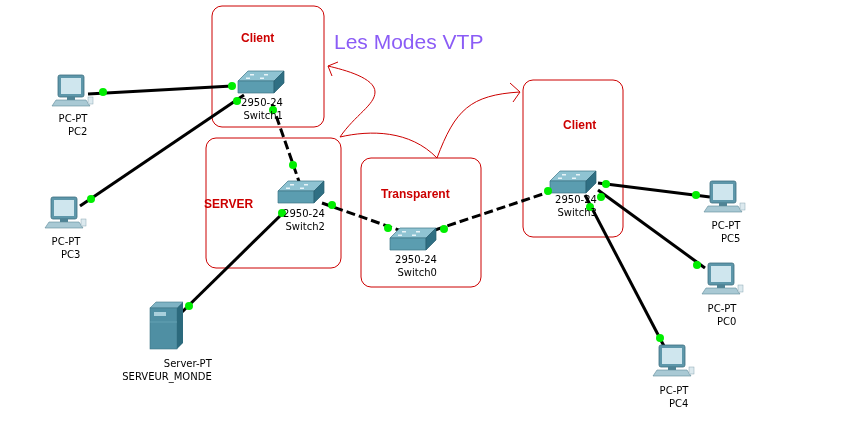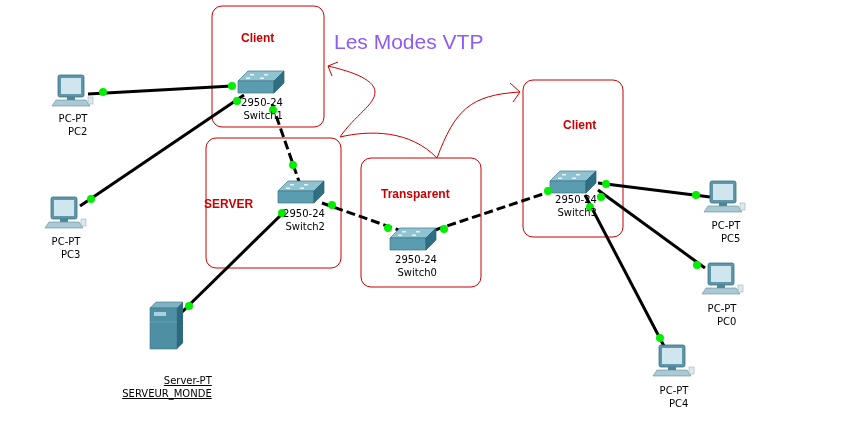--- a/index.html
+++ b/index.html
@@ -133,16 +133,16 @@
   <div>PC5</div>
 </div>
 <div class="lbl" style="left:722px;top:302px;">
   <div>PC-PT</div>
   <div>PC0</div>
 </div>
 <div class="lbl" style="left:674px;top:384px;">
   <div>PC-PT</div>
   <div>PC4</div>
 </div>
-<div class="lbl" style="left:167px;top:374px;text-decoration:underline;">
+<div class="lbl" style="left:167px;top:357px;">
   <div>Server-PT</div>
   <div>SERVEUR_MONDE</div>
 </div>
 
 </body></html>

